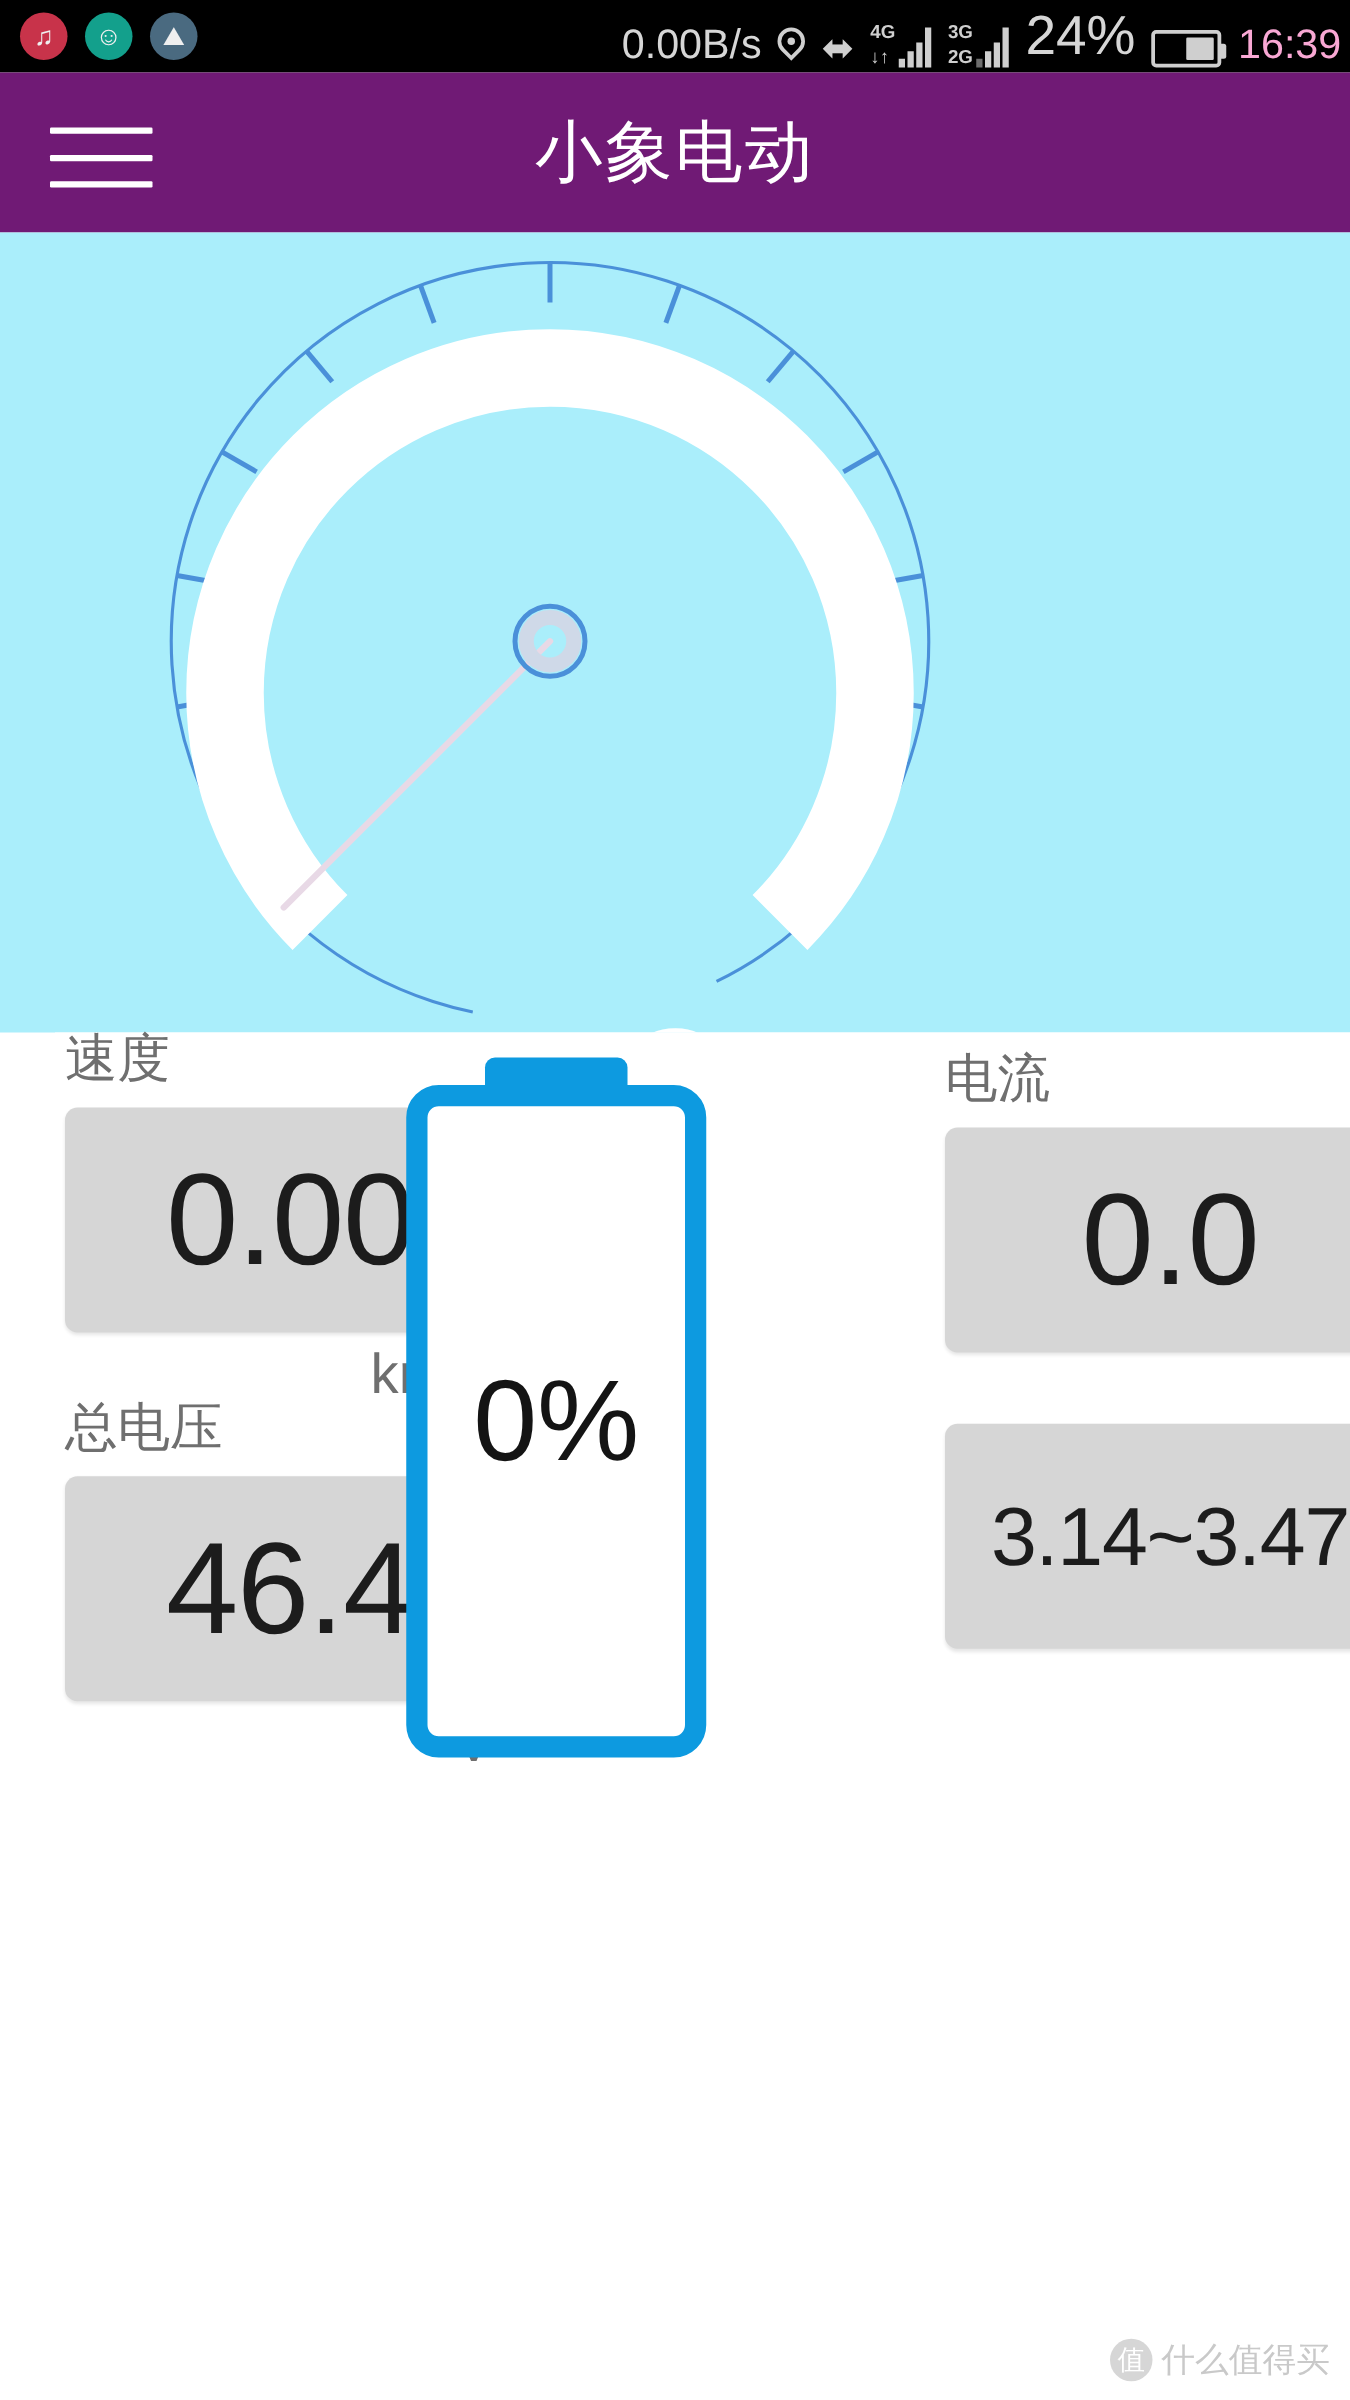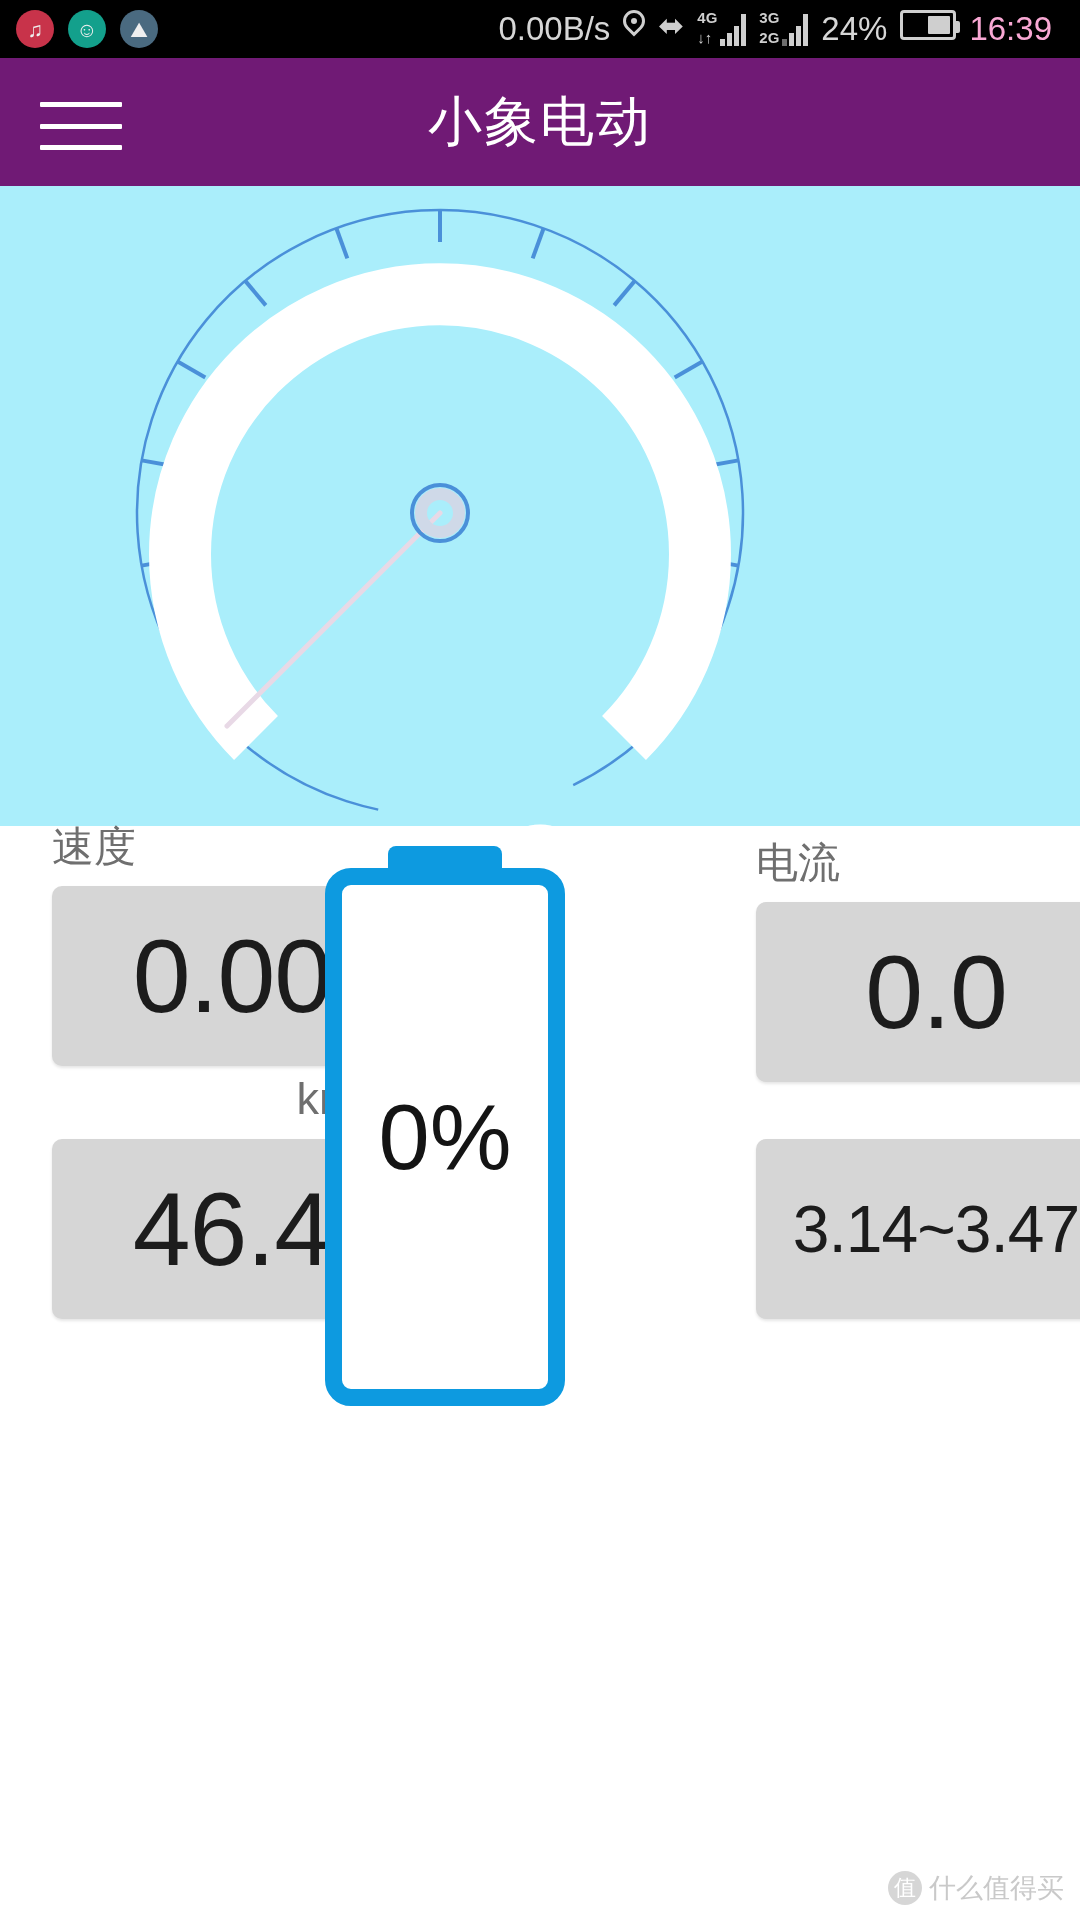--- a/index.html
+++ b/index.html
@@ -17,25 +17,25 @@
     background:#000000; display:flex; align-items:center;
   }
   .sb-left{ display:flex; align-items:center; gap:14px; padding-left:16px; }
   .notif-ic{ width:38px; height:38px; border-radius:50%;
      display:flex; align-items:center; justify-content:center;
      font-size:21px; color:#efefef; line-height:1; }
   .ic-music{ background:#c8334a; }
   .ic-chat{ background:#13a08c; }
   .ic-photo{ background:#4a6a80; }
 
-  .sb-right{ margin-left:auto; display:flex; align-items:flex-start;
-     gap:13px; padding-right:28px; color:#d3d3d3; }
+  .sb-right{ margin-left:auto; display:flex; align-items:flex-end;
+     gap:13px; padding-right:7px; color:#d3d3d3; }
   .sb-text{ font-size:33px; color:#d6d6d6; letter-spacing:0px; }
   .sb-time{ font-size:33px; color:#f9a8d4; }
-  .sb-pct{ font-size:33px; color:#d6d6d6; }
+  .sb-pct{ font-size:44px; color:#d6d6d6; }
 
   .pin-icon{ width:22px; height:32px; position:relative; }
   .pin-icon:before{ content:""; position:absolute; left:0; top:0;
      width:22px; height:22px; border:3px solid #cfcfcf; border-radius:50% 50% 50% 0;
      transform:rotate(-45deg); box-sizing:border-box; }
   .pin-icon:after{ content:""; position:absolute; left:8px; top:8px;
      width:6px; height:6px; background:#cfcfcf; border-radius:50%; }
 
   .bt-icon{ font-size:31px; color:#cfcfcf; line-height:1; }
 
@@ -245,20 +245,21 @@
 
     <div class="quad q-tr">
       <div class="q-label">电流</div>
       <div class="q-box">
         <span class="q-val">0.0</span>
       </div>
       <div class="q-unit">A</div>
     </div>
 
     <div class="quad q-bl">
+      <div class="q-label">总电压</div>
       <div class="q-box">
         <span class="q-val">46.4</span>
       </div>
       <div class="q-unit">V</div>
     </div>
 
     <div class="quad q-br">
       <div class="q-box">
         <span class="q-val small">3.14~3.47</span>
       </div>

